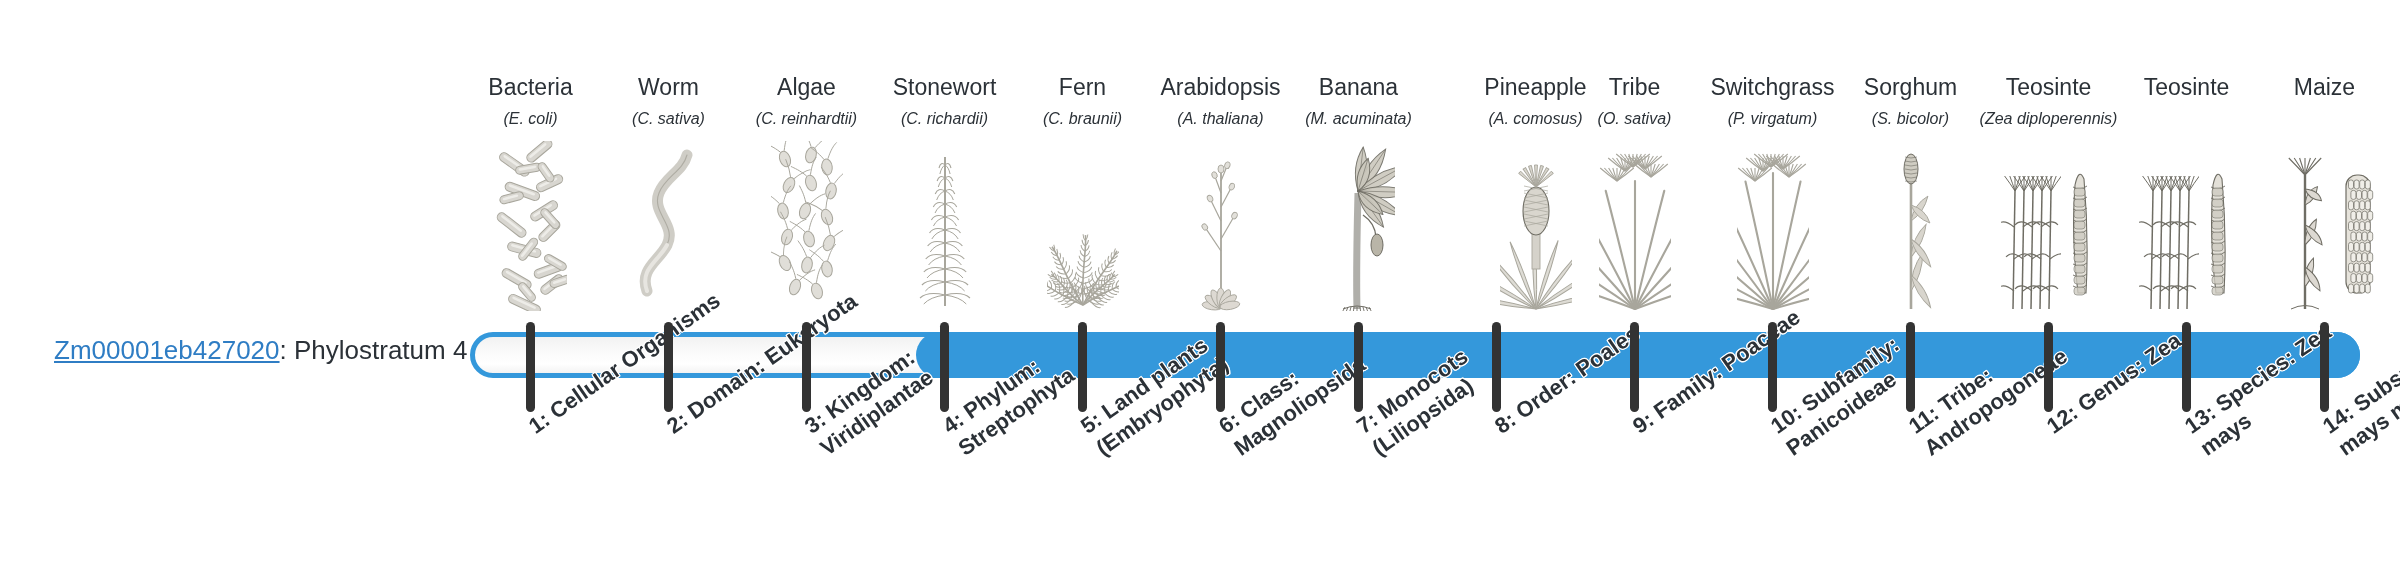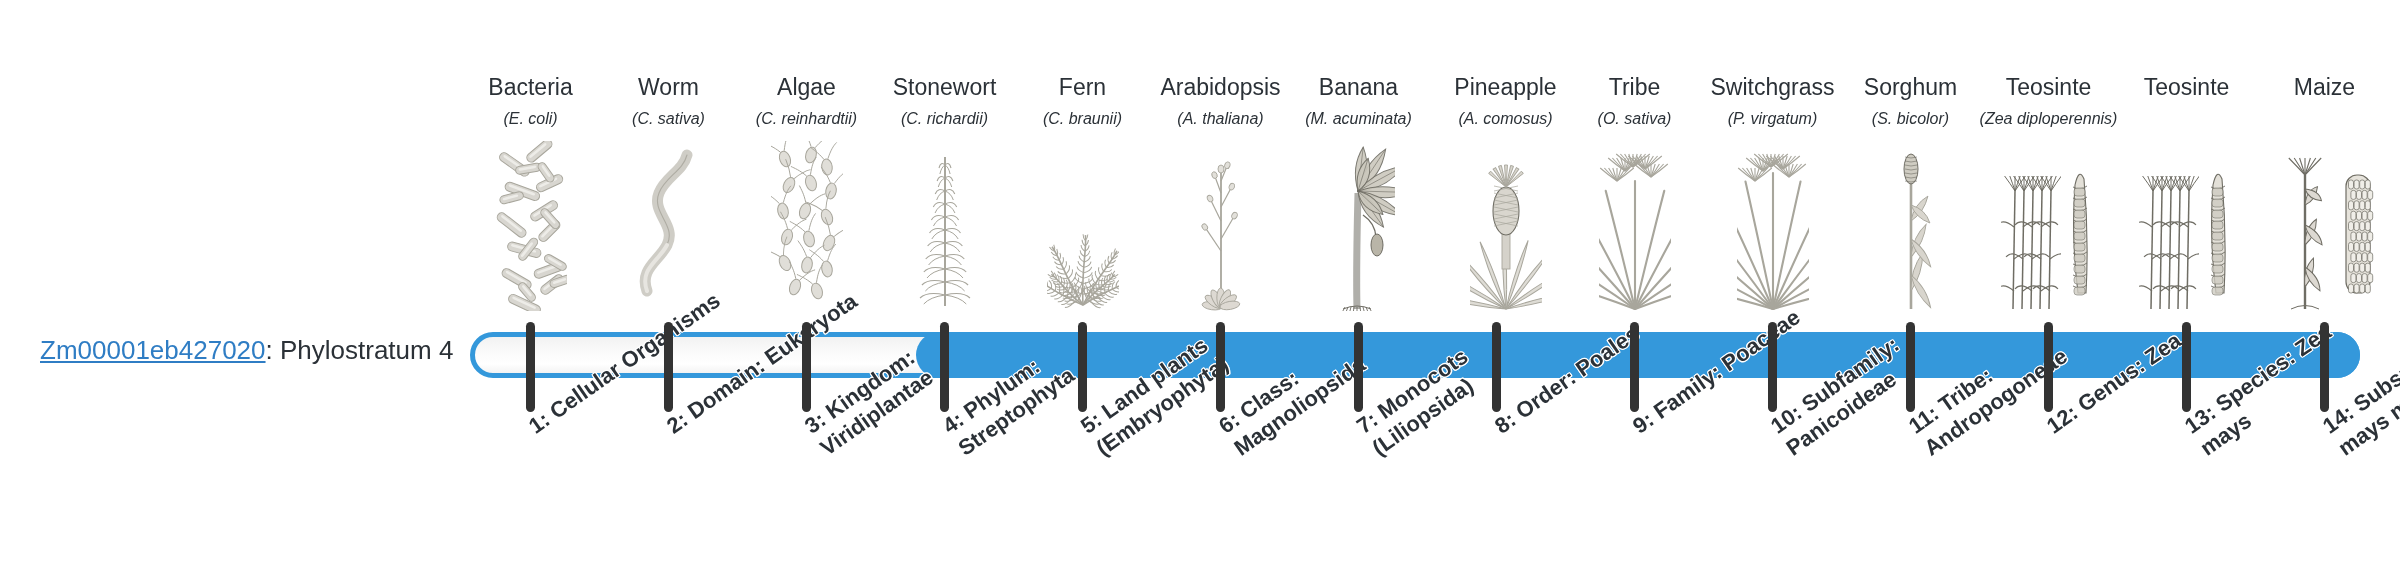--- a/index.html
+++ b/index.html
@@ -29,20 +29,21 @@
     text-align: right;
     font-size: 26px;
     line-height: 1.1;
     white-space: nowrap;
     color: #2b3137;
   }
   .gene-label .gene-id {
     color: #2f7dc4;
     text-decoration: underline;
     cursor: pointer;
+    margin-left: 14px;
   }
 
   
   .columns {
     position: absolute;
     left: 470px;
     top: 0px;
     width: 1890px;
     height: 320px;
   }
@@ -685,21 +686,21 @@
             <path d="M28,166 l-2.4,9" stroke="#6f6d64" stroke-width="0.9" fill="none"></path>
             <path d="M31,166 l-1.2,9" stroke="#6f6d64" stroke-width="0.9" fill="none"></path>
             <path d="M34,166 l0,9" stroke="#6f6d64" stroke-width="0.9" fill="none"></path>
             <path d="M37,166 l1.2,9" stroke="#6f6d64" stroke-width="0.9" fill="none"></path>
             <path d="M40,166 l2.4,9" stroke="#6f6d64" stroke-width="0.9" fill="none"></path>
             <path d="M43,166 l3.5999999999999996,9" stroke="#6f6d64" stroke-width="0.9" fill="none"></path>
             <path d="M46,166 l4.8,9" stroke="#6f6d64" stroke-width="0.9" fill="none"></path>
           </svg>
         </div>
       </div>
-      <div class="col" style="left: 968px;">
+      <div class="col" style="left: 998px;">
         <div class="col-common">Pineapple</div>
         <div class="col-latin">(A. comosus)</div>
         <div class="col-art">
           <svg width="72" height="170" viewBox="0 0 72 170">
             <g transform="translate(36,168) rotate(-78)">
               <path d="M0,0 Q-5,-38 -2,-72 Q2,-40 0,0 Z" fill="#dedcd5" stroke="#a8a69c" stroke-width="1"></path>
             </g>
             <g transform="translate(36,168) rotate(-58.5)">
               <path d="M0,0 Q-5,-38 -2,-72 Q2,-40 0,0 Z" fill="#dedcd5" stroke="#a8a69c" stroke-width="1"></path>
             </g>

